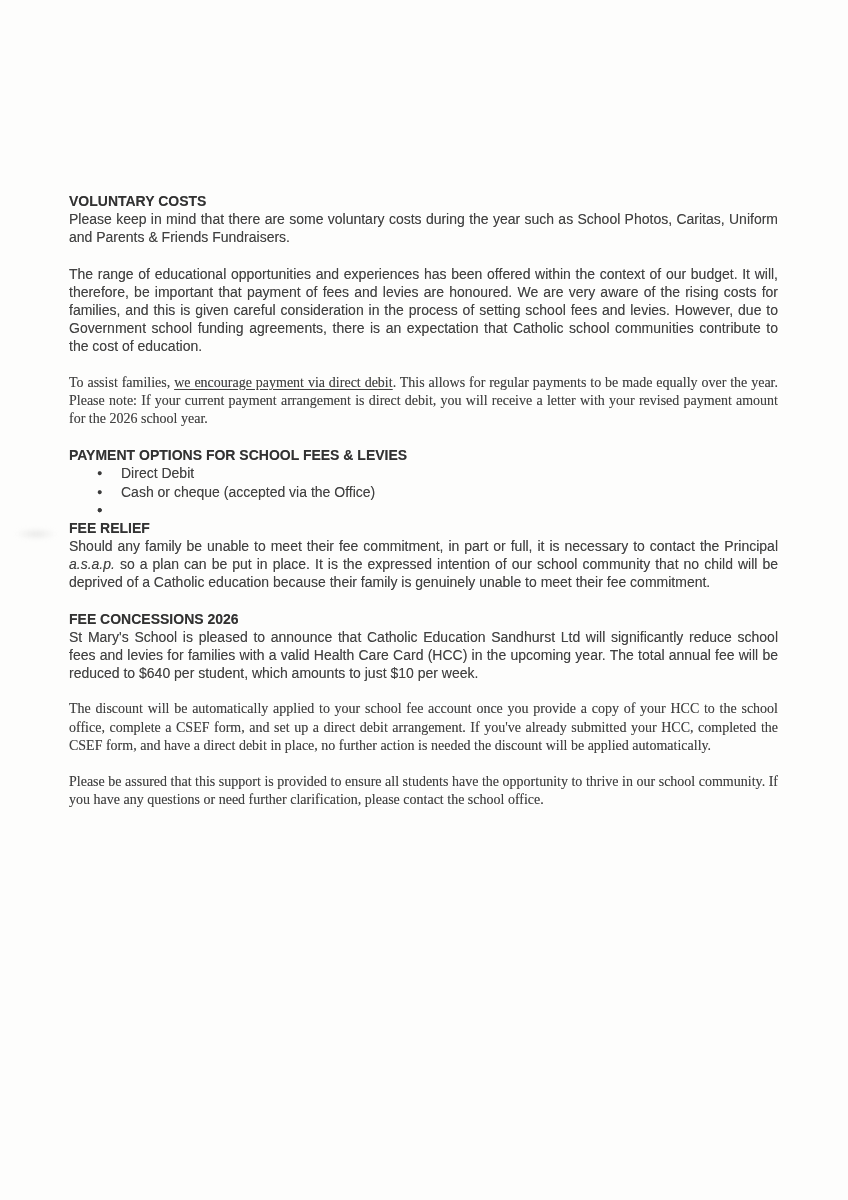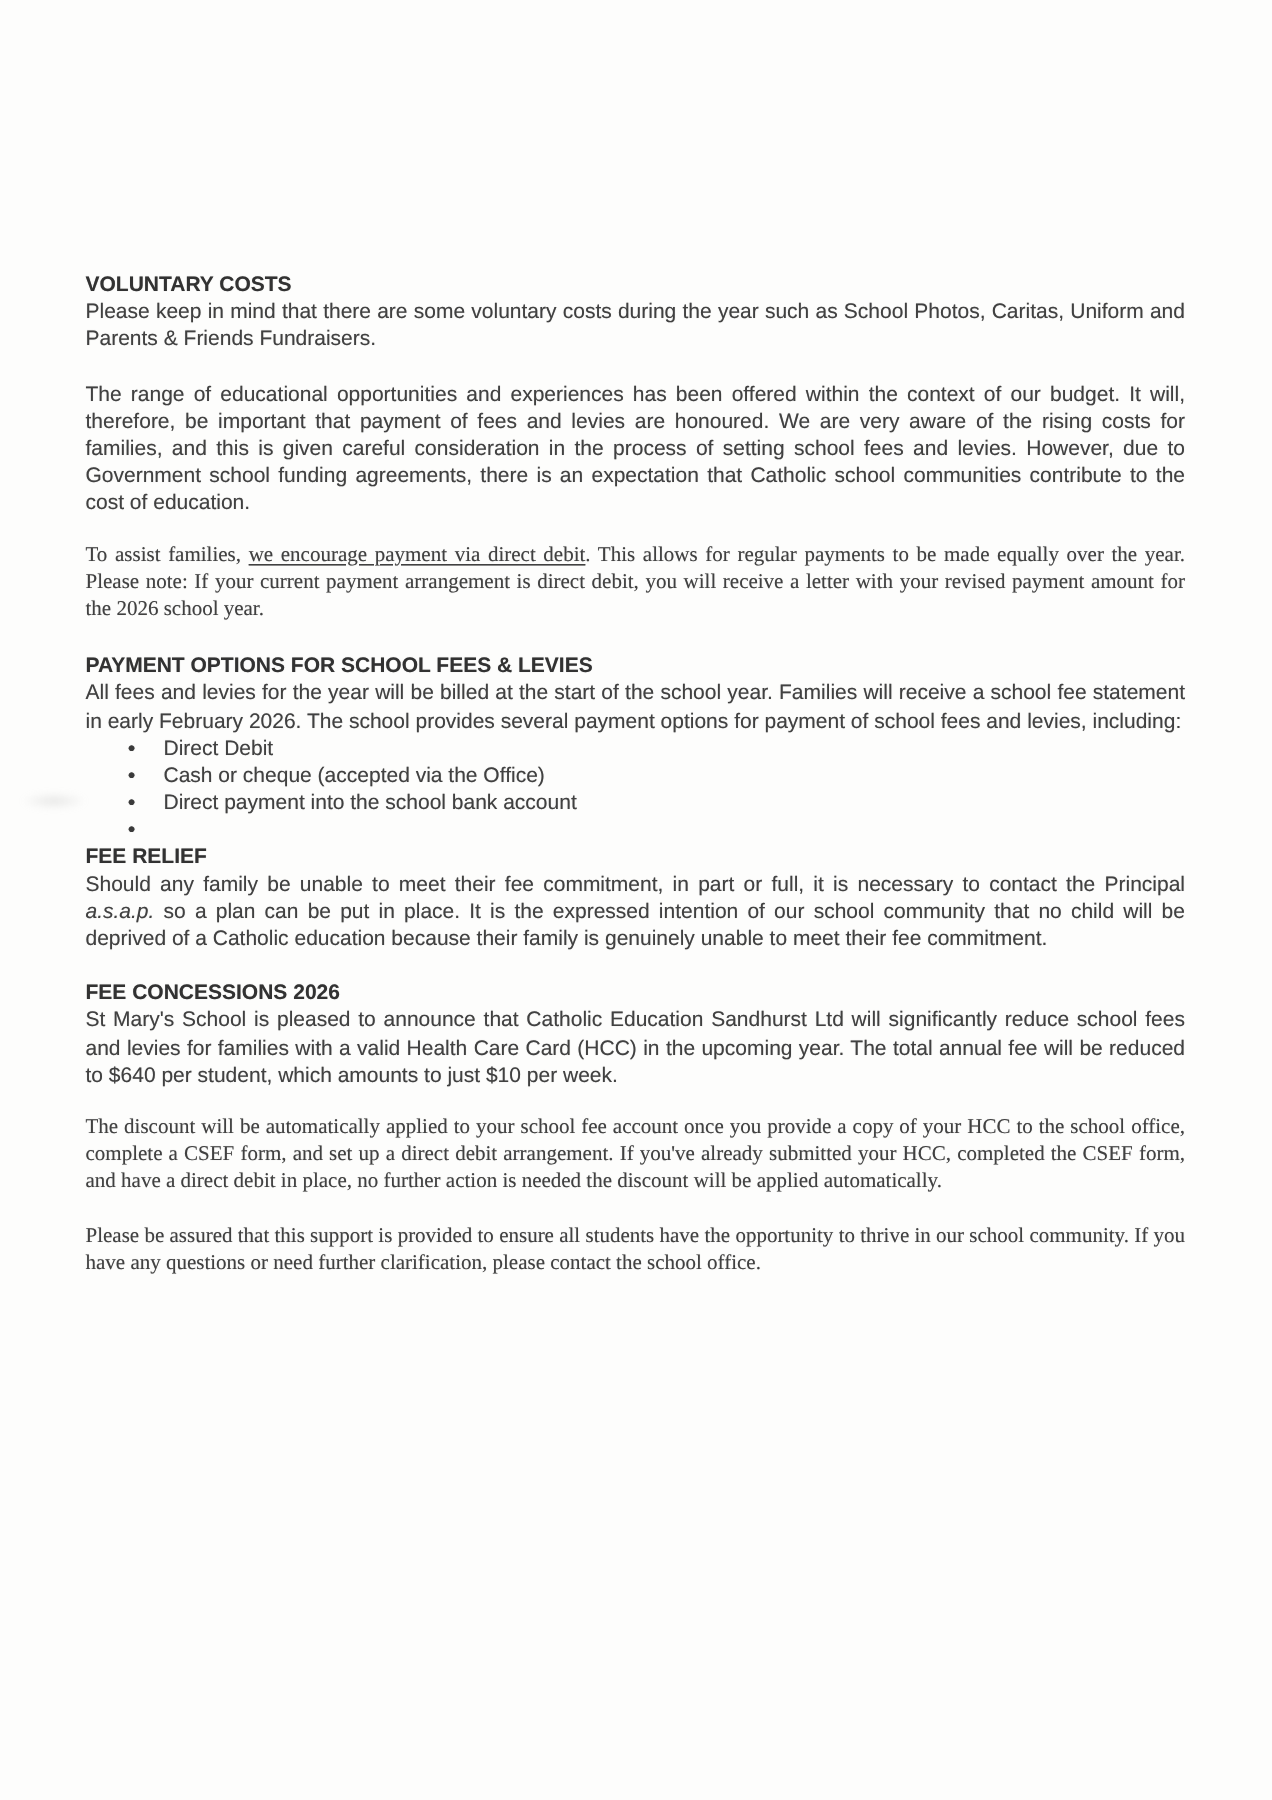--- a/index.html
+++ b/index.html
@@ -19,21 +19,21 @@
     line-height: 18.2px;
     color: #414141;
     text-shadow: 0 0 0.5px rgba(70,70,70,0.45);
   }
   .doc-body {
     position: absolute;
     left: 57px;
     top: 180px;
     width: 733px;
   }
-  .section { margin: 0; }
+  .section { margin: 12px; }
   .section + .section { margin-top: 18px; }
   .section-heading {
     font-weight: bold;
     color: #323232;
     margin: 0;
     font-size: 14px;
     line-height: 18.2px;
     text-align: left;
   }
   .para {
@@ -85,25 +85,24 @@
       <p class="para">Please keep in mind that there are some voluntary costs during the year such as School Photos, Caritas, Uniform and Parents &amp; Friends Fundraisers.</p>
     </div>
 
     <div class="section">
       <p class="para">The range of educational opportunities and experiences has been offered within the context of our budget. It will, therefore, be important that payment of fees and levies are honoured. We are very aware of the rising costs for families, and this is given careful consideration in the process of setting school fees and levies. However, due to Government school funding agreements, there is an expectation that Catholic school communities contribute to the cost of education.</p>
       <p class="para"><span>To assist families, </span><span class="u">we encourage payment via direct debit</span><span>. This allows for regular payments to be made equally over the year. Please note: If your current payment arrangement is direct debit, you will receive a letter with your revised payment amount for the 2026 school year.</span></p>
     </div>
 
     <div class="section">
       <h2 class="section-heading">PAYMENT OPTIONS FOR SCHOOL FEES &amp; LEVIES</h2>
-      <p class="para">All fees and levies for the year will be billed at the start of the school year. Families will receive a school fee statement in early February 2026. The school provides several payment options for payment of school fees and levies, including:</p>
       <ul class="bullet-list">
         <li><span class="dot">●</span><span>Direct Debit</span></li>
         <li><span class="dot">●</span><span>Cash or cheque (accepted via the Office)</span></li>
-        <li><span class="dot">●</span><span>Direct payment into the school bank account</span></li>
+        <li><span class="dot">●</span></li>
         <li><span class="dot">●</span></li>
       </ul>
     </div>
 
     <div class="section">
       <h2 class="section-heading">FEE RELIEF</h2>
       <p class="para"><span>Should any family be unable to meet their fee commitment, in part or full, it is necessary to contact the Principal </span><span class="i">a.s.a.p.</span><span> so a plan can be put in place. It is the expressed intention of our school community that no child will be deprived of a Catholic education because their family is genuinely unable to meet their fee commitment.</span></p>
     </div>
 
     <div class="section">

